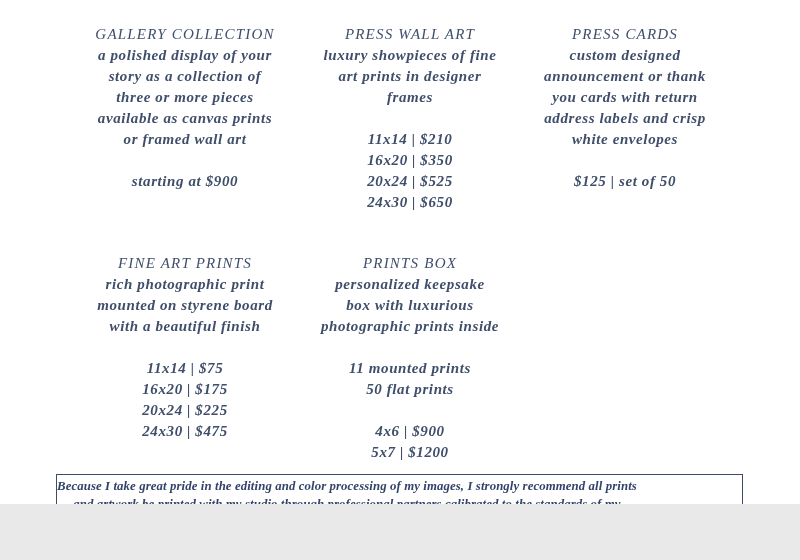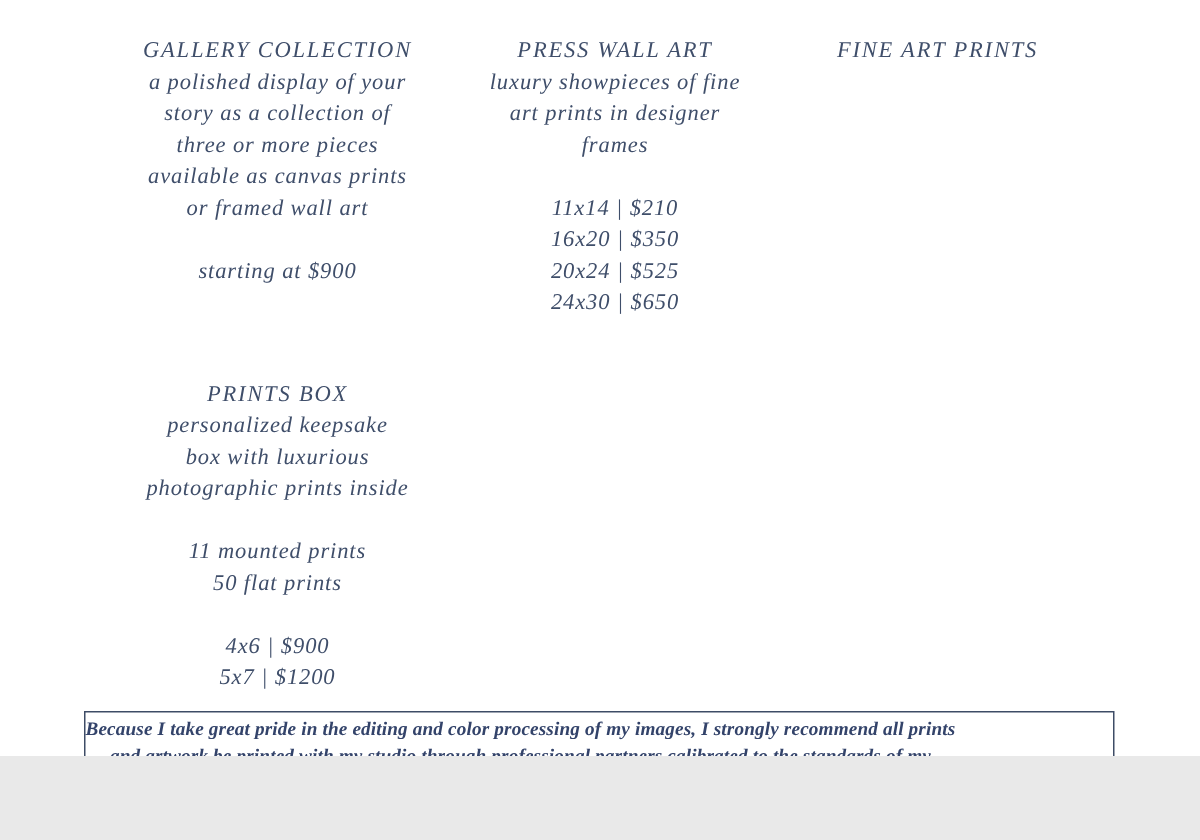--- a/index.html
+++ b/index.html
@@ -35,20 +35,21 @@
   }
   .card-title{
     margin:0;
     font-size:15px;
     font-weight:normal;
     line-height:21px;
     letter-spacing:1.2px;
   }
   .card-lines{
     white-space:pre;
+    font-weight:bold;
   }
   .footer-note{
     position:absolute;
     left:56px;top:474px;
     width:687px;height:59px;
     border:1px solid var(--border-color);
     display:flex;
     align-items:center;
     justify-content:flex-start;
   }
@@ -86,23 +87,41 @@
       <div class="card-lines">luxury showpieces of fine
 art prints in designer
 frames
 
 11x14 | $210
 16x20 | $350
 20x24 | $525
 24x30 | $650</div>
     </section>
 
+    <section class="card">
+      <h2 class="card-title">PRESS CARDS</h2>
+      <div class="card-lines">custom designed
+announcement or thank
+you cards with return
+address labels and crisp
+white envelopes
+
+$125 | set of 50</div>
+    </section>
 
     <section class="card">
       <h2 class="card-title">FINE ART PRINTS</h2>
+      <div class="card-lines">rich photographic print
+mounted on styrene board
+with a beautiful finish
+
+11x14 | $75
+16x20 | $175
+20x24 | $225
+24x30 | $475</div>
     </section>
 
     <section class="card">
       <h2 class="card-title">PRINTS BOX</h2>
       <div class="card-lines">personalized keepsake
 box with luxurious
 photographic prints inside
 
 11 mounted prints
 50 flat prints

